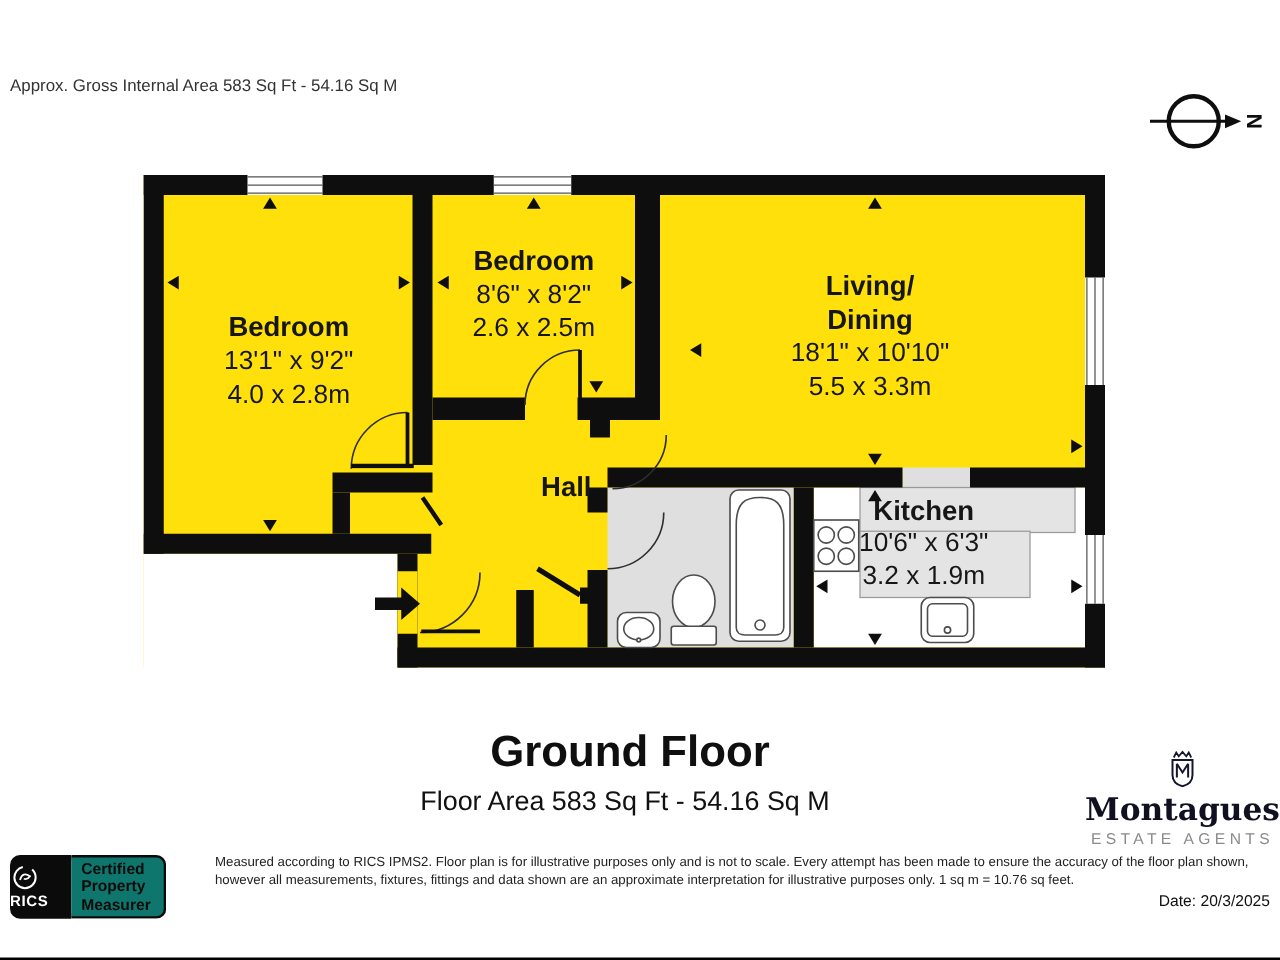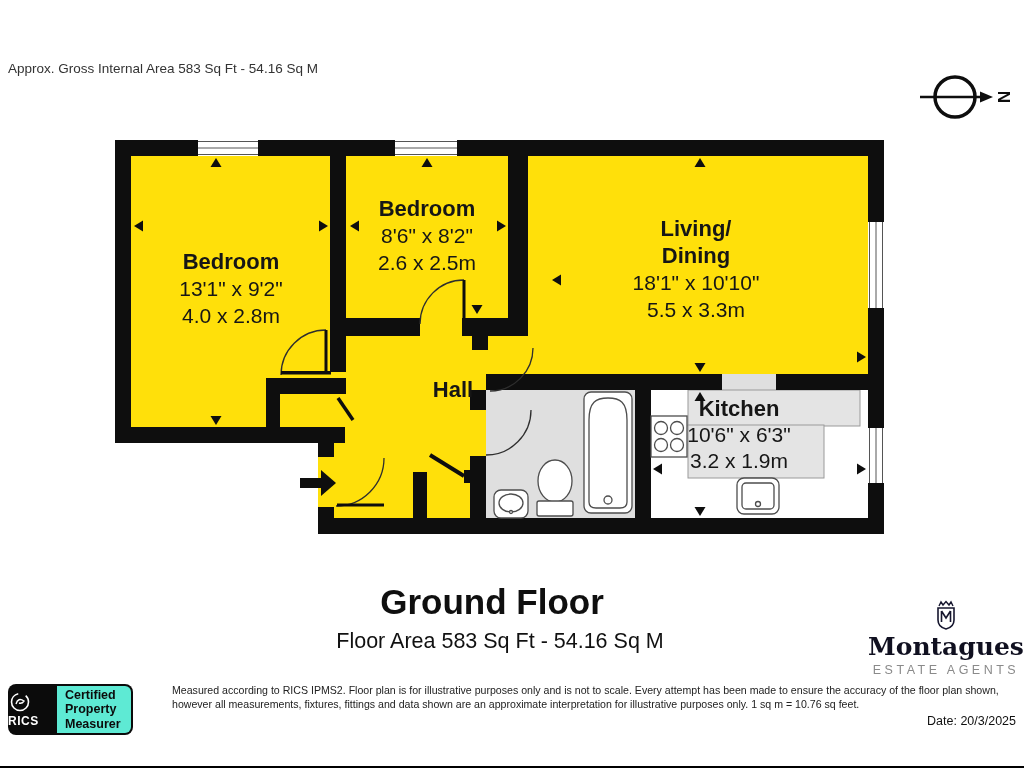--- a/index.html
+++ b/index.html
@@ -4,29 +4,29 @@
 <style>
   html,body{margin:0;padding:0;background:#fff;}
   #page{position:relative;width:1024px;height:768px;background:#fff;overflow:hidden;
         font-family:"Liberation Sans",sans-serif;border-bottom:2px solid #000;box-sizing:border-box;}
   #plan-svg{position:absolute;left:0;top:0;}
   .hdr-title{position:absolute;left:7px;top:24px;font-size:29px;font-weight:700;color:#24242c;letter-spacing:-0.5px;}
   .hdr-sub{position:absolute;left:8px;top:61px;font-size:13.5px;color:#333;}
   .lbl{position:absolute;transform:translateX(-50%);text-align:center;color:#161616;white-space:nowrap;}
   .lbl .nm{font-size:22px;font-weight:700;line-height:27px;}
   .lbl .dim{font-size:21px;font-weight:400;line-height:27px;}
-  .floor-title{position:absolute;left:492px;top:582px;transform:translateX(-50%);
+  .floor-title{position:absolute;left:504px;top:582px;transform:translateX(-50%);
                font-size:35px;font-weight:700;color:#0f0f0f;}
   .floor-area{position:absolute;left:500px;top:629px;transform:translateX(-50%);
               font-size:21.5px;color:#111;}
   .rics{position:absolute;left:8px;top:684px;height:51px;display:flex;}
   .rics-black{width:49px;background:#0b0b0b;border-radius:8px 0 0 8px;display:flex;flex-direction:column;
               align-items:flex-start;justify-content:center;gap:1px;}
   .rics-org{color:#fff;font-size:12px;font-weight:700;letter-spacing:0.5px;}
-  .rics-white{background:#5eead4;border:2.5px solid #0b0b0b;border-left:none;border-radius:0 8px 8px 0;
+  .rics-white{background:#0f766e;border:2.5px solid #0b0b0b;border-left:none;border-radius:0 8px 8px 0;
               padding:2px 10px 2px 8px;display:flex;flex-direction:column;justify-content:center;}
   .rics-line{font-size:12.5px;font-weight:700;color:#0b0b0b;line-height:14.5px;}
   .agent{position:absolute;left:946px;top:600px;transform:translateX(-50%);text-align:center;width:200px;}
   .agent-name{font-family:"DejaVu Serif","Liberation Serif",serif;font-size:25px;font-weight:700;color:#101020;line-height:26px;}
   .agent-tag{font-size:12.5px;color:#8a8a8a;letter-spacing:3.5px;margin-top:3px;}
   .disclaimer{position:absolute;left:172px;top:684px;width:848px;font-size:10.6px;color:#222;line-height:13.8px;}
   .date{position:absolute;right:8px;top:714px;font-size:12.5px;color:#101010;}
 </style>
 </head>
 <body>

